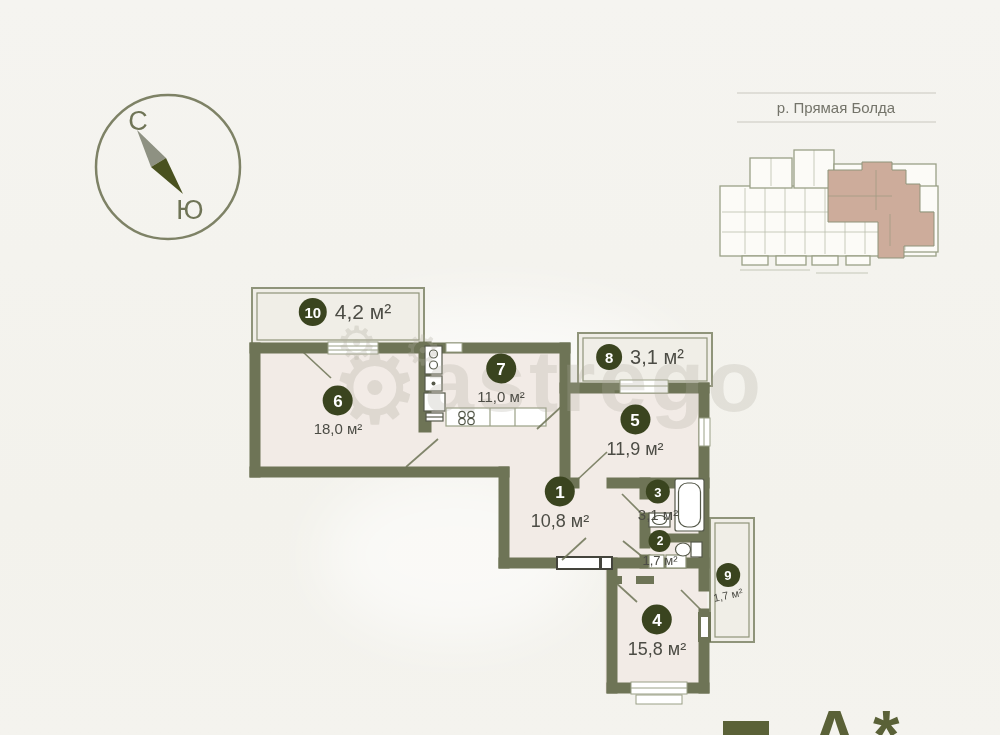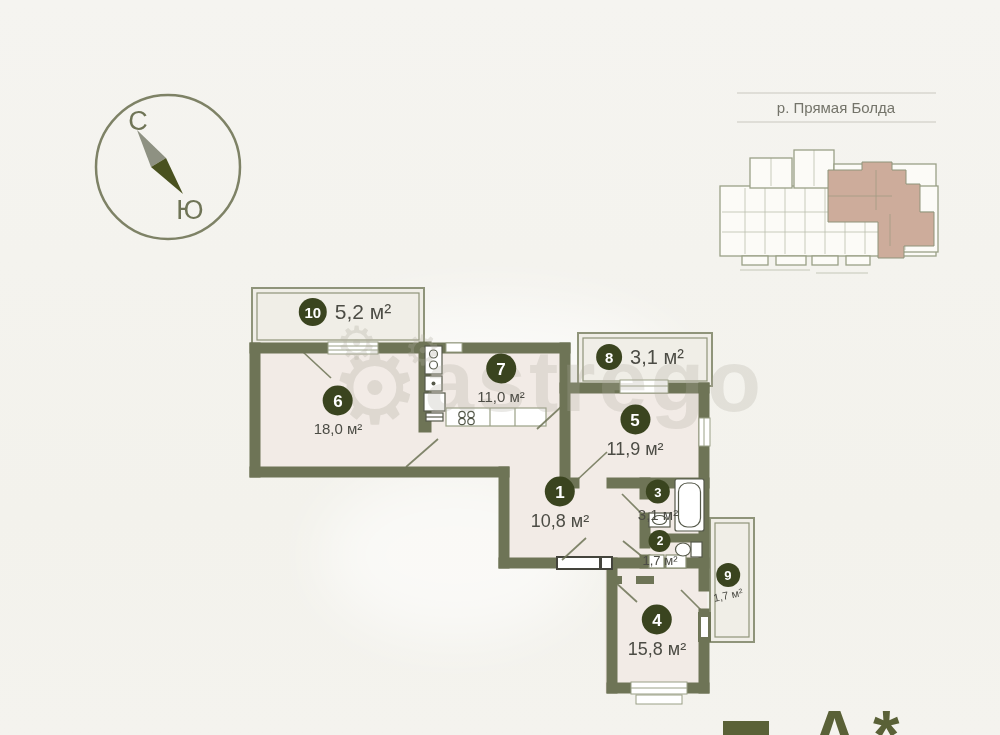--- a/index.html
+++ b/index.html
@@ -200,21 +200,21 @@
   <div class="wm wm-gear" style="left:330px;top:330px;font-size:100px;">⚙</div>
   <div class="wm wm-text" style="left:425px;top:330px;">astrego</div>
 
   <div class="compass-letter" style="left:138px;top:121px;">С</div>
   <div class="compass-letter" style="left:190px;top:210px;">Ю</div>
 
   <div class="site-text" style="left:836px;top:107px;">р. Прямая Болда</div>
 
   <div class="lbl row" style="left:345px;top:312px;">
     <span class="badge b28">10</span>
-    <span class="a21">5,2 м²</span>
+    <span class="a21">4,2 м²</span>
   </div>
 
   <div class="lbl col" style="left:338px;top:411px;">
     <span class="badge b30">6</span>
     <span class="a23">18,0 м²</span>
   </div>
 
   <div class="lbl col" style="left:501px;top:379px;">
     <span class="badge b30">7</span>
     <span class="a23">11,0 м²</span>

